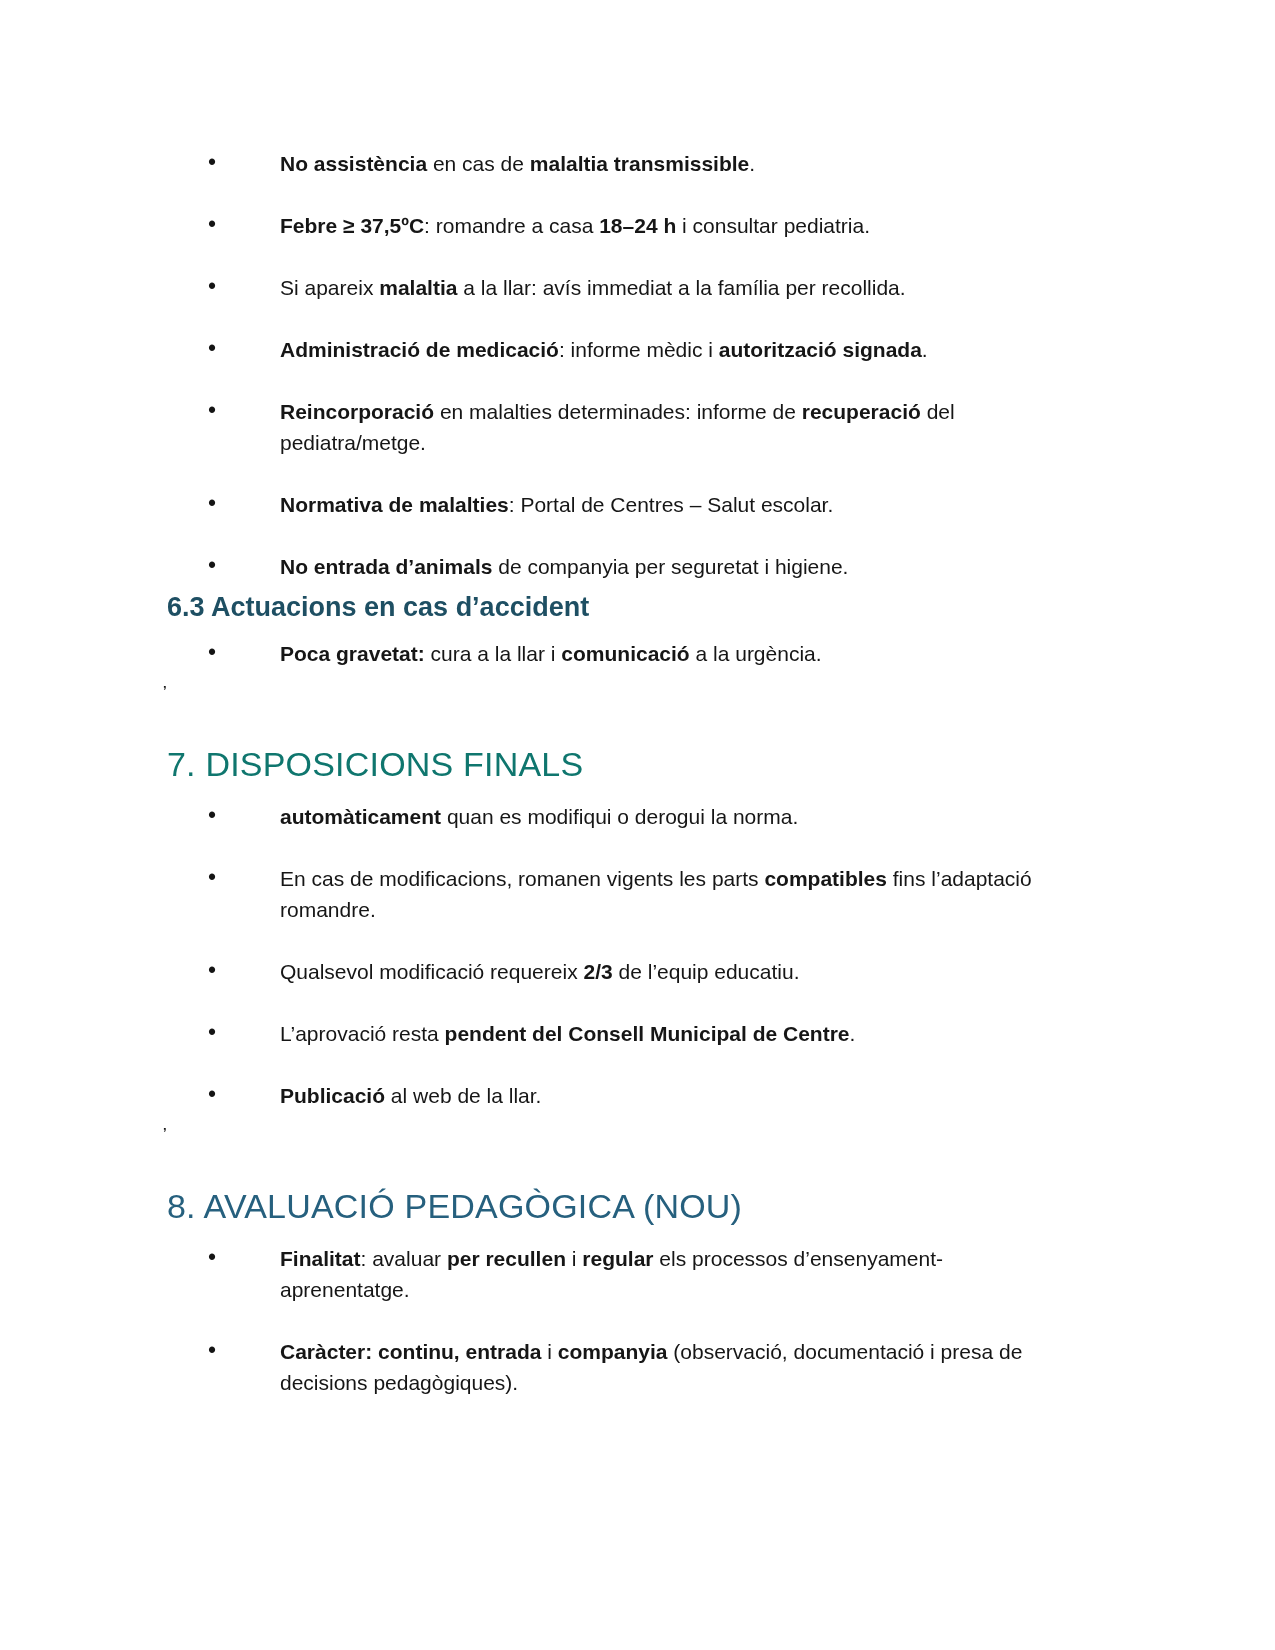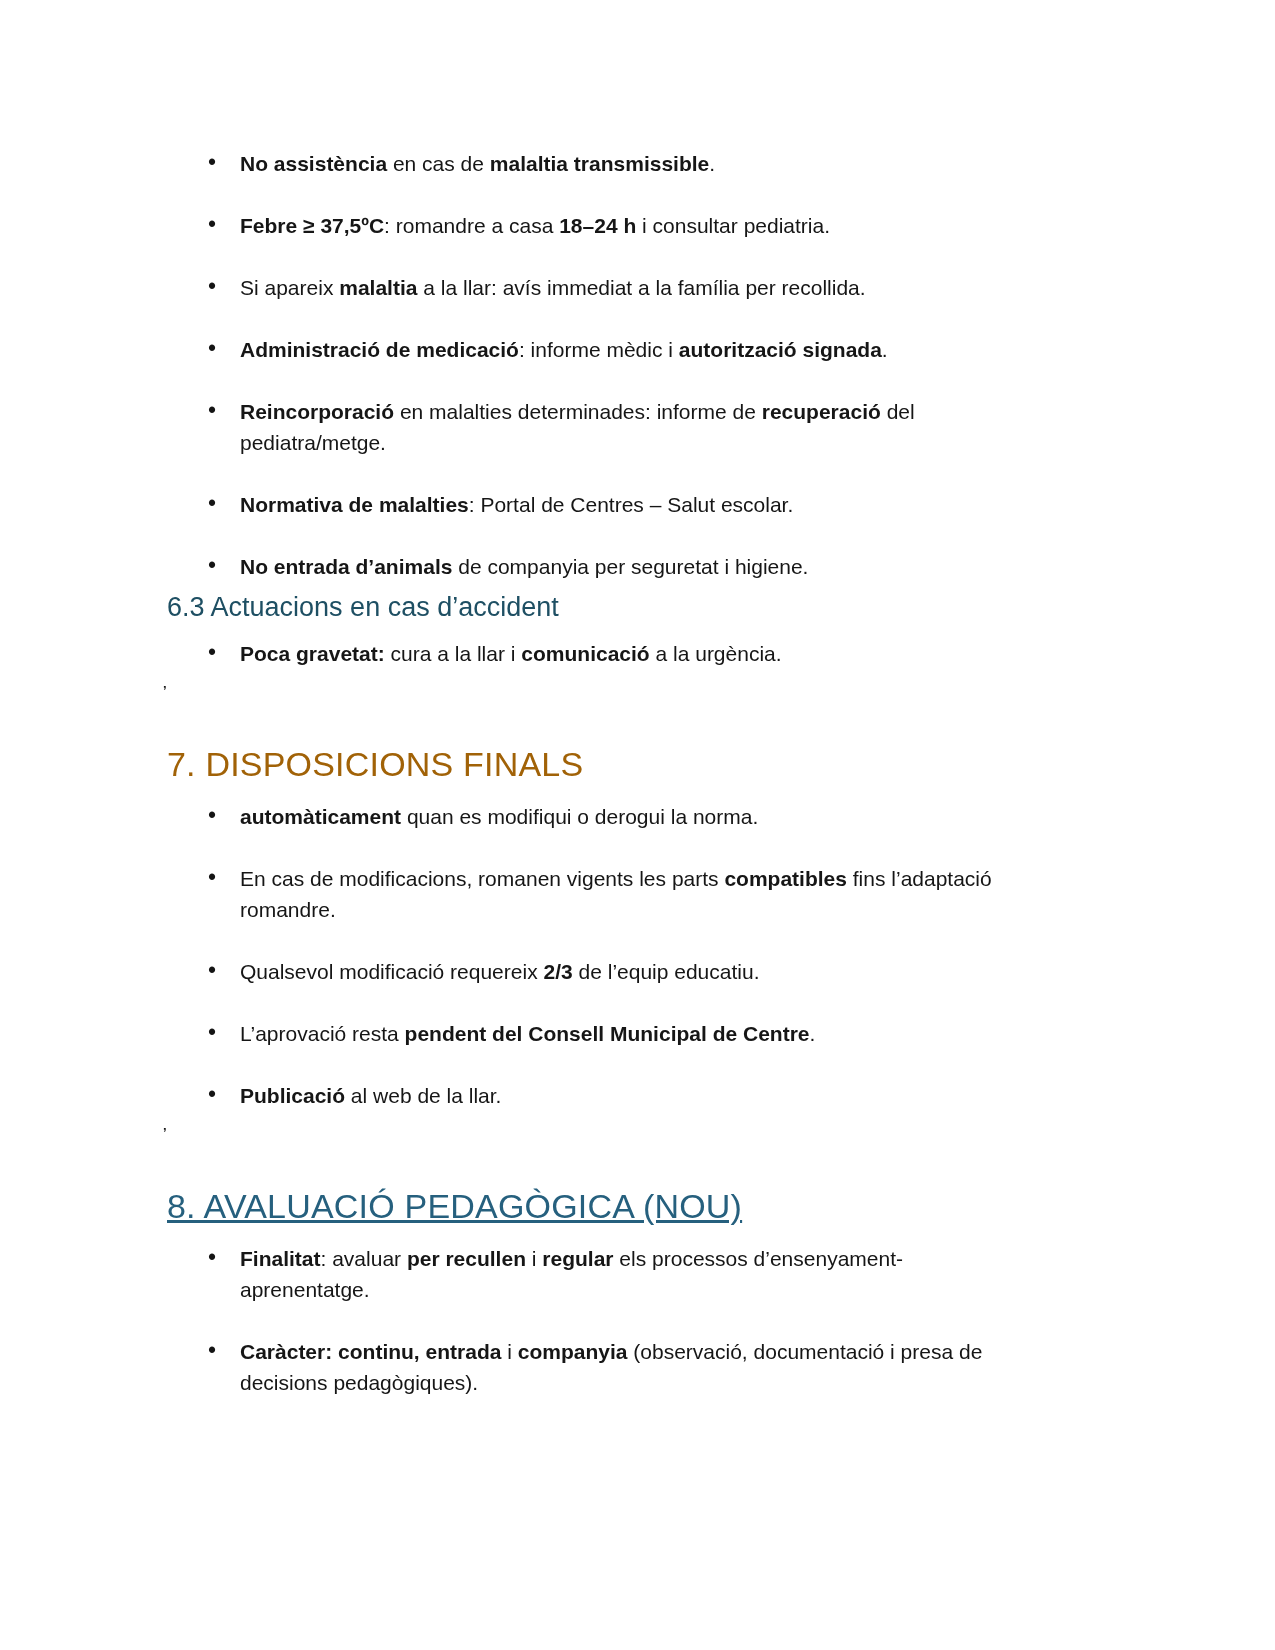--- a/index.html
+++ b/index.html
@@ -35,34 +35,34 @@
     margin: 0 0 31px 0;
   }
   .bullet-item::before {
     content: "\2022";
     position: absolute;
     left: 41px;
     top: -1px;
     font-size: 23px;
     color: #141414;
   }
-  .bullet-line { display: block; }
+  .bullet-line { display: block; margin-left: 40px; }
   .seg { white-space: pre-wrap; }
   .seg.bold { font-weight: 700; }
   .heading1 {
     font-size: 34px;
     line-height: 40px;
     font-weight: 400;
     margin: 46px 0 17px 0;
     letter-spacing: 0.2px;
   }
   .heading2 {
     font-size: 27px;
     line-height: 33px;
-    font-weight: 400;
+    font-weight: 700;
     margin: -22px 0 14px 0;
   }
   .stray-mark {
     display: block;
     font-size: 13px;
     line-height: 14px;
     font-weight: 700;
     margin: -16px 0 0 -4px;
     color: #141414;
   }
@@ -96,41 +96,41 @@
           <span class="bullet-line"><span class="seg bold">No entrada d’animals</span><span class="seg"> de companyia per seguretat i higiene.</span></span>
         </li>
       </ul>
       <h2 class="heading2" style="color: rgb(30, 79, 99);">6.3 Actuacions en cas d’accident</h2>
       <ul class="bullet-list">
         <li class="bullet-item">
           <span class="bullet-line"><span class="seg bold">Poca gravetat:</span><span class="seg"> cura a la llar i </span><span class="seg bold">comunicació</span><span class="seg"> a la urgència.</span></span>
         </li>
       </ul>
       <span class="stray-mark">’</span>
-      <h1 class="heading1" style="color: #a16207;">7. DISPOSICIONS FINALS</h1>
+      <h1 class="heading1" style="color: #0f766e;">7. DISPOSICIONS FINALS</h1>
       <ul class="bullet-list">
         <li class="bullet-item">
           <span class="bullet-line"><span class="seg bold">automàticament</span><span class="seg"> quan es modifiqui o derogui la norma.</span></span>
         </li>
         <li class="bullet-item">
           <span class="bullet-line"><span class="seg">En cas de modificacions, romanen vigents les parts </span><span class="seg bold">compatibles</span><span class="seg"> fins l’adaptació</span></span>
           <span class="bullet-line"><span class="seg">romandre.</span></span>
         </li>
         <li class="bullet-item">
           <span class="bullet-line"><span class="seg">Qualsevol modificació requereix </span><span class="seg bold">2/3</span><span class="seg"> de l’equip educatiu.</span></span>
         </li>
         <li class="bullet-item">
           <span class="bullet-line"><span class="seg">L’aprovació resta </span><span class="seg bold">pendent del Consell Municipal de Centre</span><span class="seg">.</span></span>
         </li>
         <li class="bullet-item">
           <span class="bullet-line"><span class="seg bold">Publicació</span><span class="seg"> al web de la llar.</span></span>
         </li>
       </ul>
       <span class="stray-mark">’</span>
-      <h1 class="heading1" style="color: rgb(38, 96, 126); text-decoration: underline;">8. AVALUACIÓ PEDAGÒGICA (NOU)</h1>
+      <h1 class="heading1" style="color: rgb(38, 96, 126);">8. AVALUACIÓ PEDAGÒGICA (NOU)</h1>
       <ul class="bullet-list">
         <li class="bullet-item">
           <span class="bullet-line"><span class="seg bold">Finalitat</span><span class="seg">: avaluar </span><span class="seg bold">per recullen</span><span class="seg"> i </span><span class="seg bold">regular</span><span class="seg"> els processos d’ensenyament-</span></span>
           <span class="bullet-line"><span class="seg">aprenentatge.</span></span>
         </li>
         <li class="bullet-item">
           <span class="bullet-line"><span class="seg bold">Caràcter: continu, entrada</span><span class="seg"> i </span><span class="seg bold">companyia</span><span class="seg"> (observació, documentació i presa de</span></span>
           <span class="bullet-line"><span class="seg">decisions pedagògiques).</span></span>
         </li>
       </ul>

